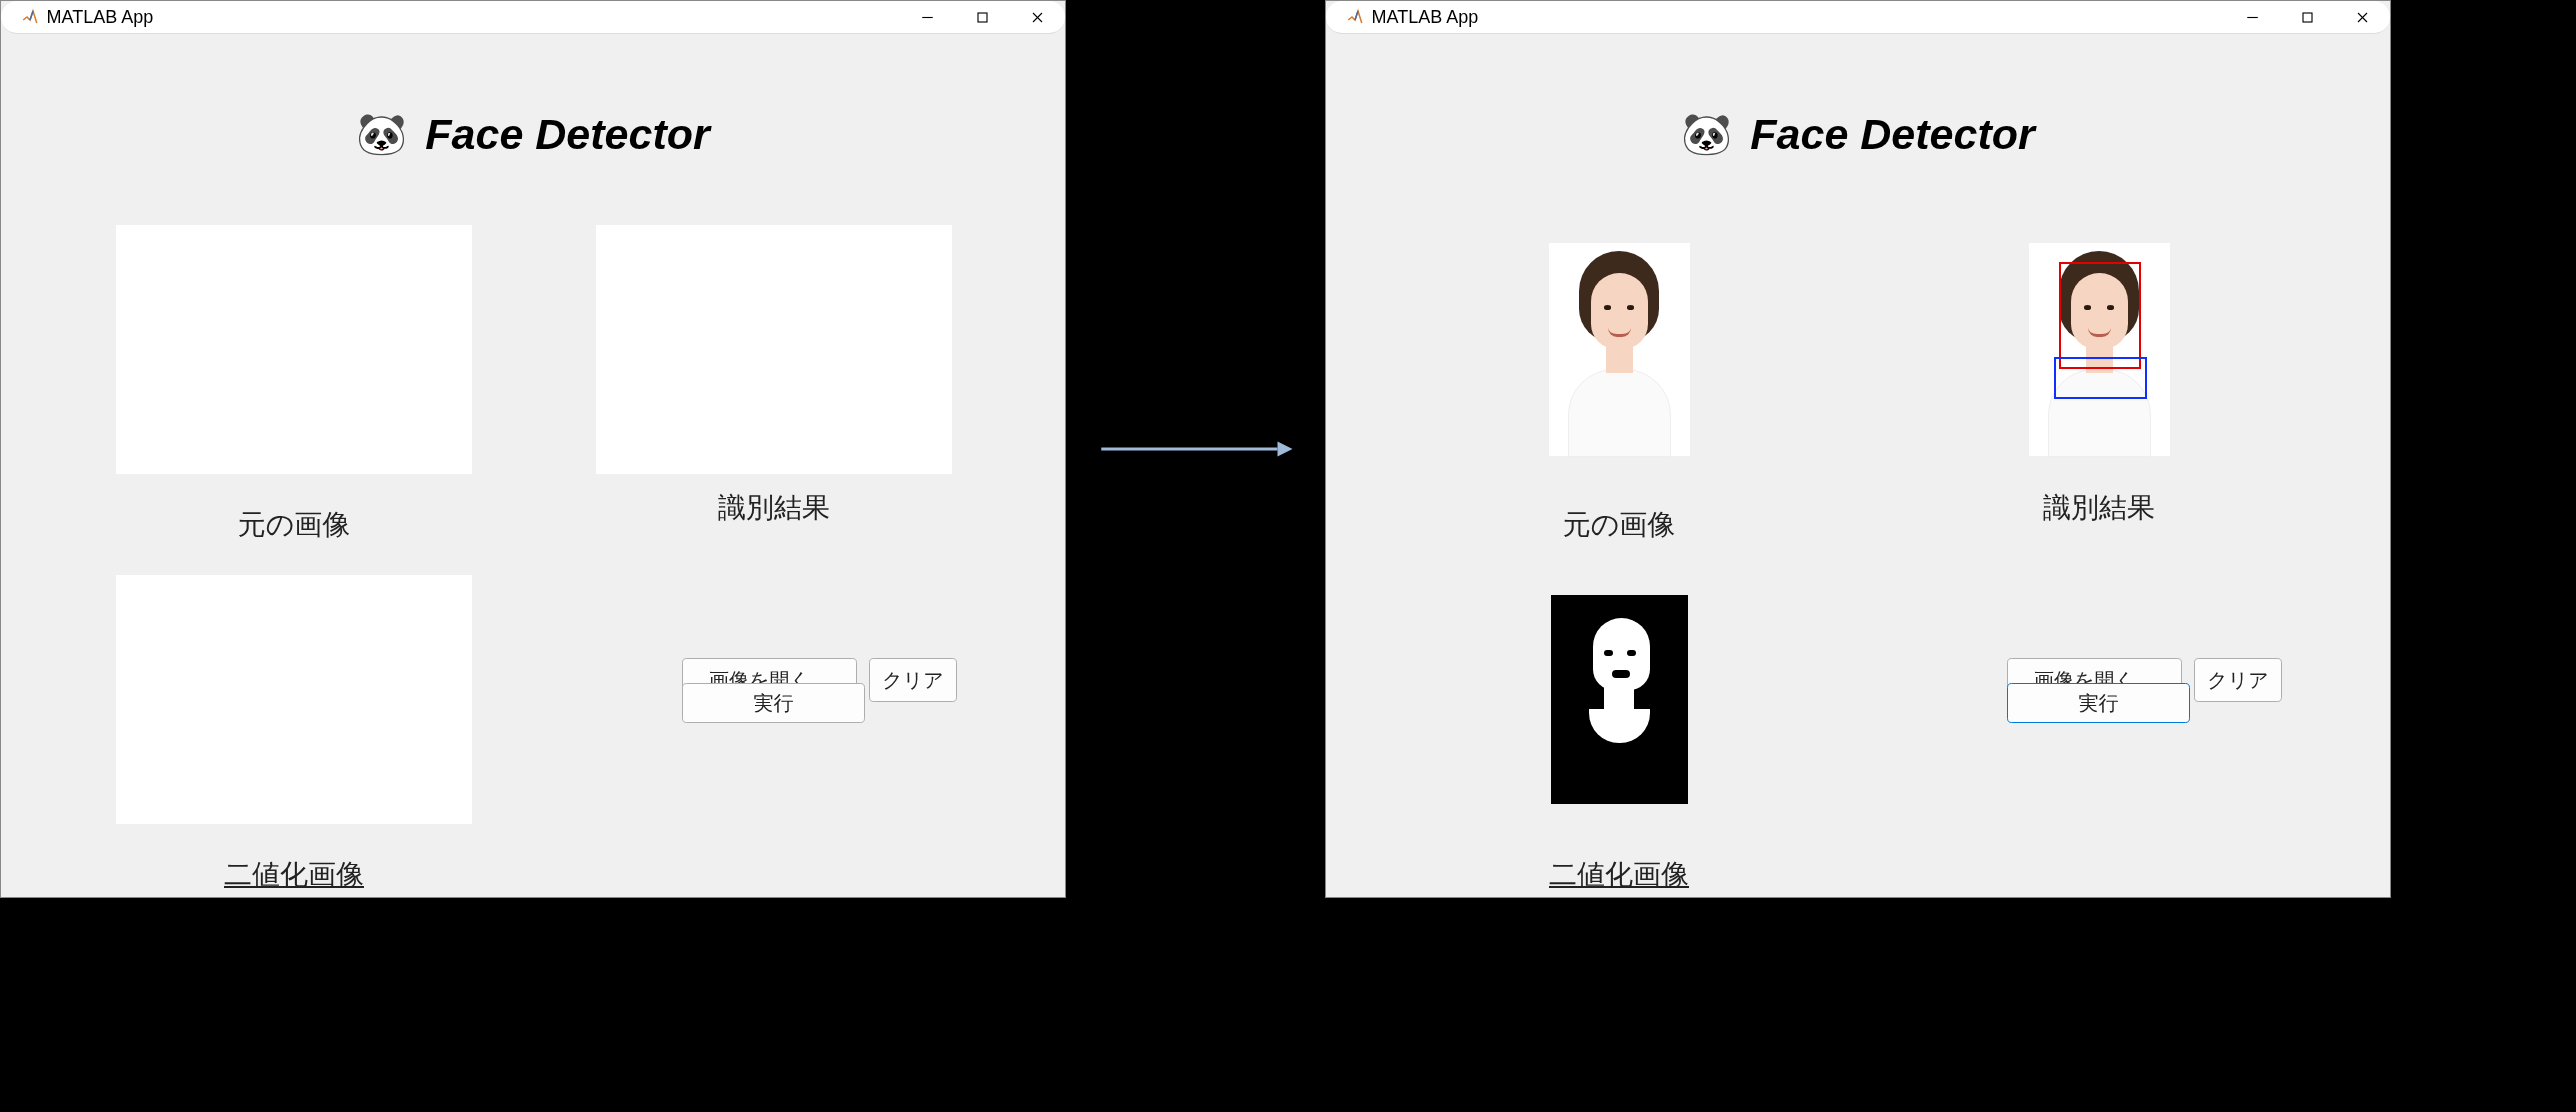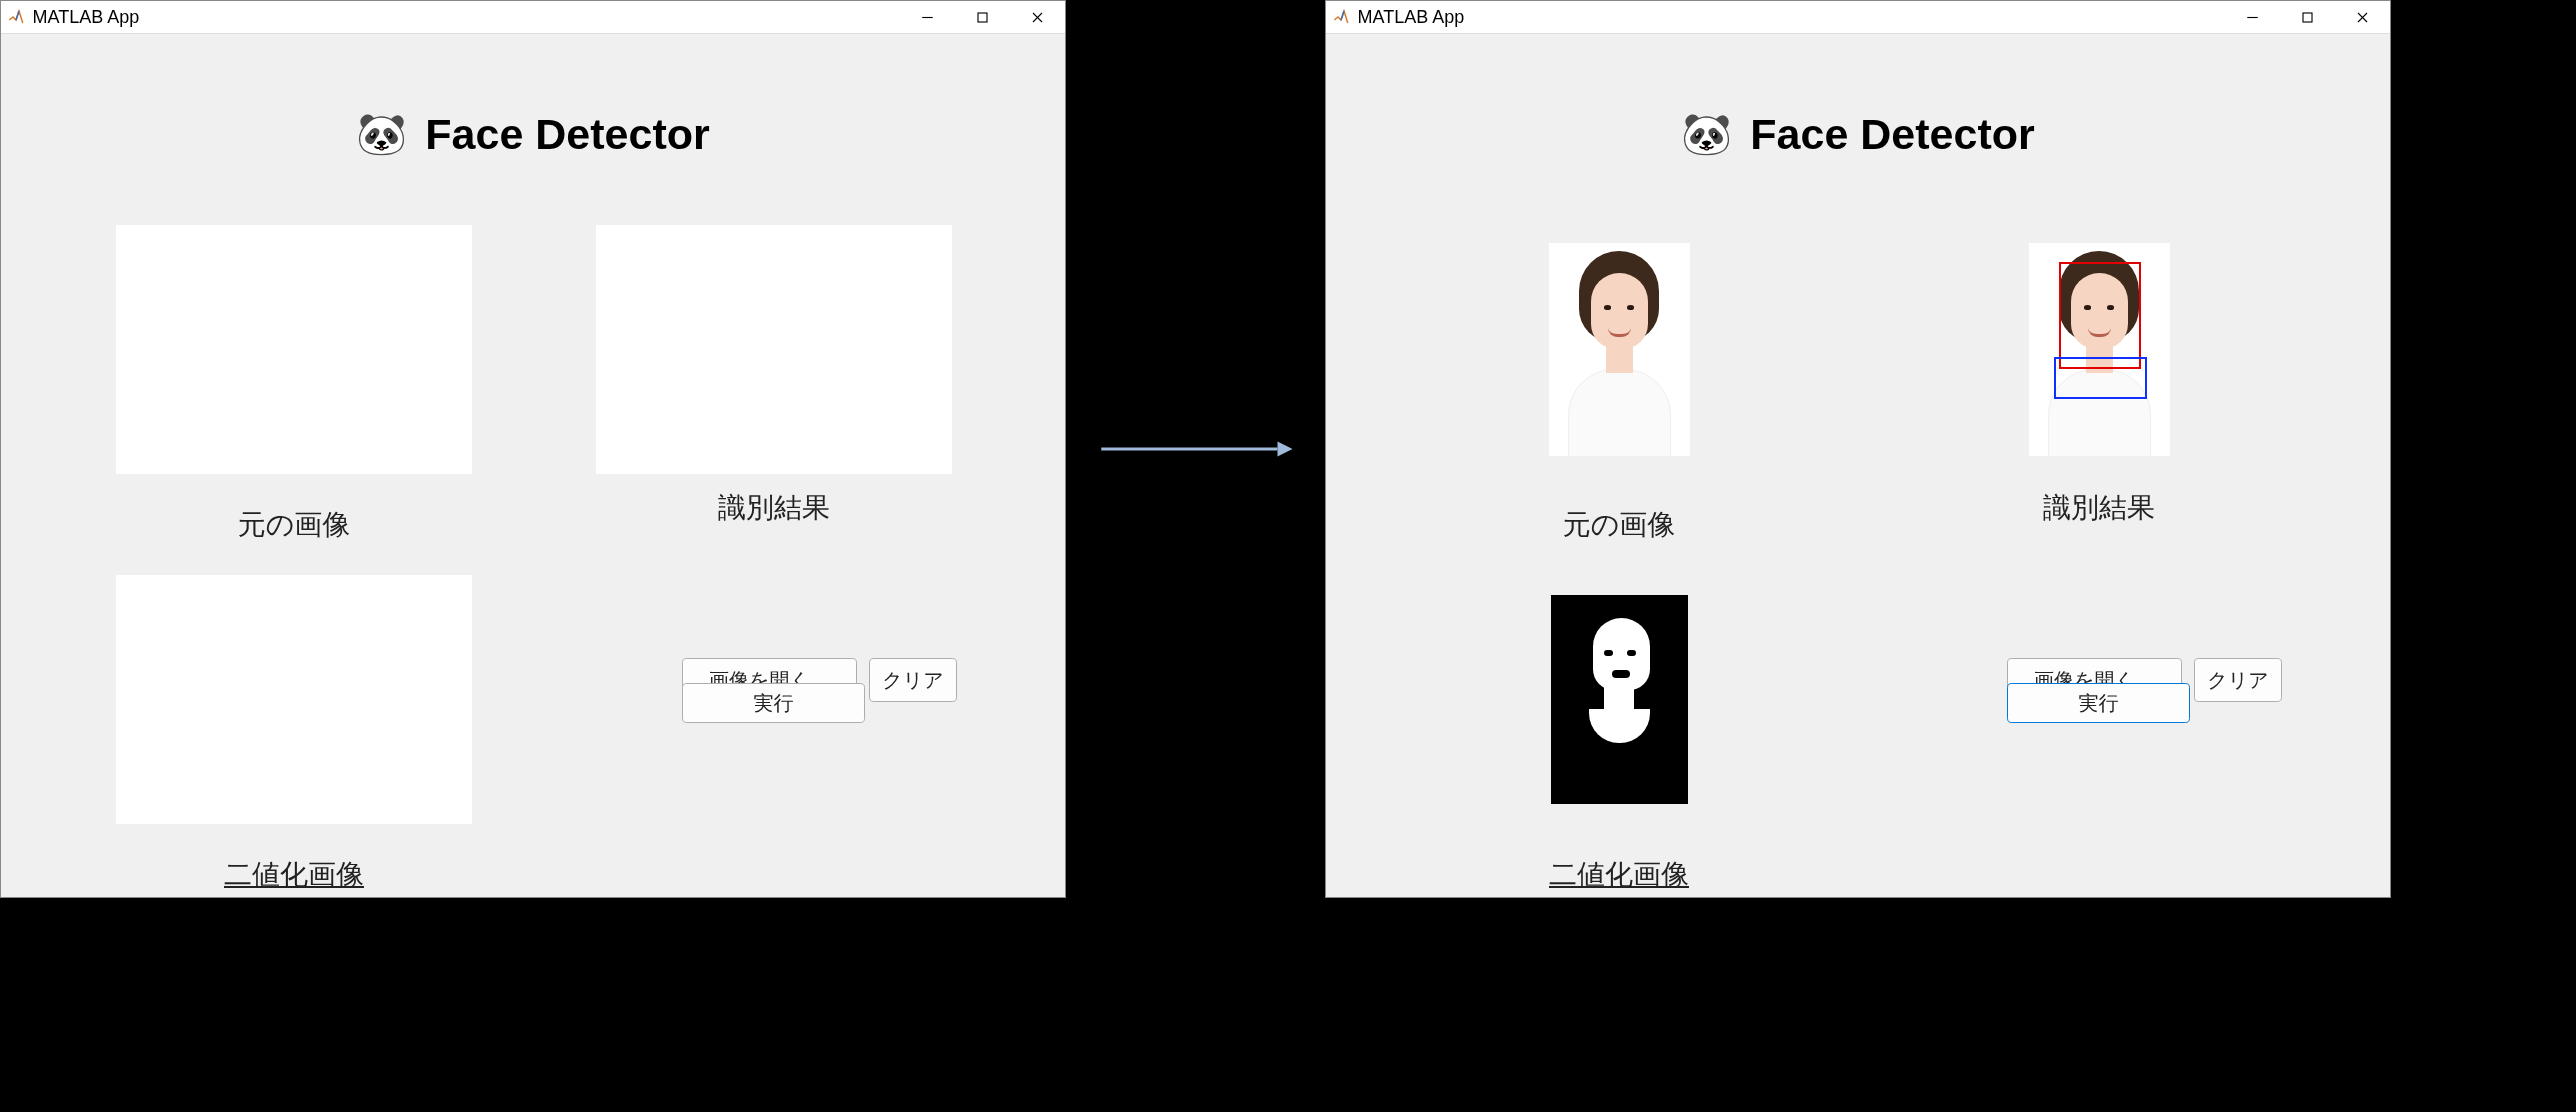--- a/index.html
+++ b/index.html
@@ -19,21 +19,22 @@
       height: 898px;
     }
     .window.left { left: 0; top: 0; }
     .window.right { left: 1325px; top: 0; }
     .titlebar {
       height: 33px;
       background: #fff;
       border-bottom: 0.8px solid #ddd;
       display: flex;
       align-items: center;
-      padding-left: 6px;
+      padding-left: 20px;
+      border-radius: 16px;
     }
     .titlebar .app-icon {
       width: 18px; height: 18px;
       margin-right: 7.6px;
       position: relative;
     }
     .app-icon svg { width:18px; height:18px; }
     .titlebar .title-text {
       font-size: 18px;
       color: #000;
@@ -68,20 +69,21 @@
       gap: 18px;
     }
     .panda-icon {
       font-size: 41px;
       line-height: 1;
     }
     .heading-text {
       font-size: 43px;
       font-weight: bold;
       color: #000;
+      font-style: italic;
     }
     .axes {
       position: absolute;
       background: #fff;
       border: 0.8px solid #f0f0f0;
       display:flex;
       align-items:center;
       justify-content:center;
     }
     .axes-label {

